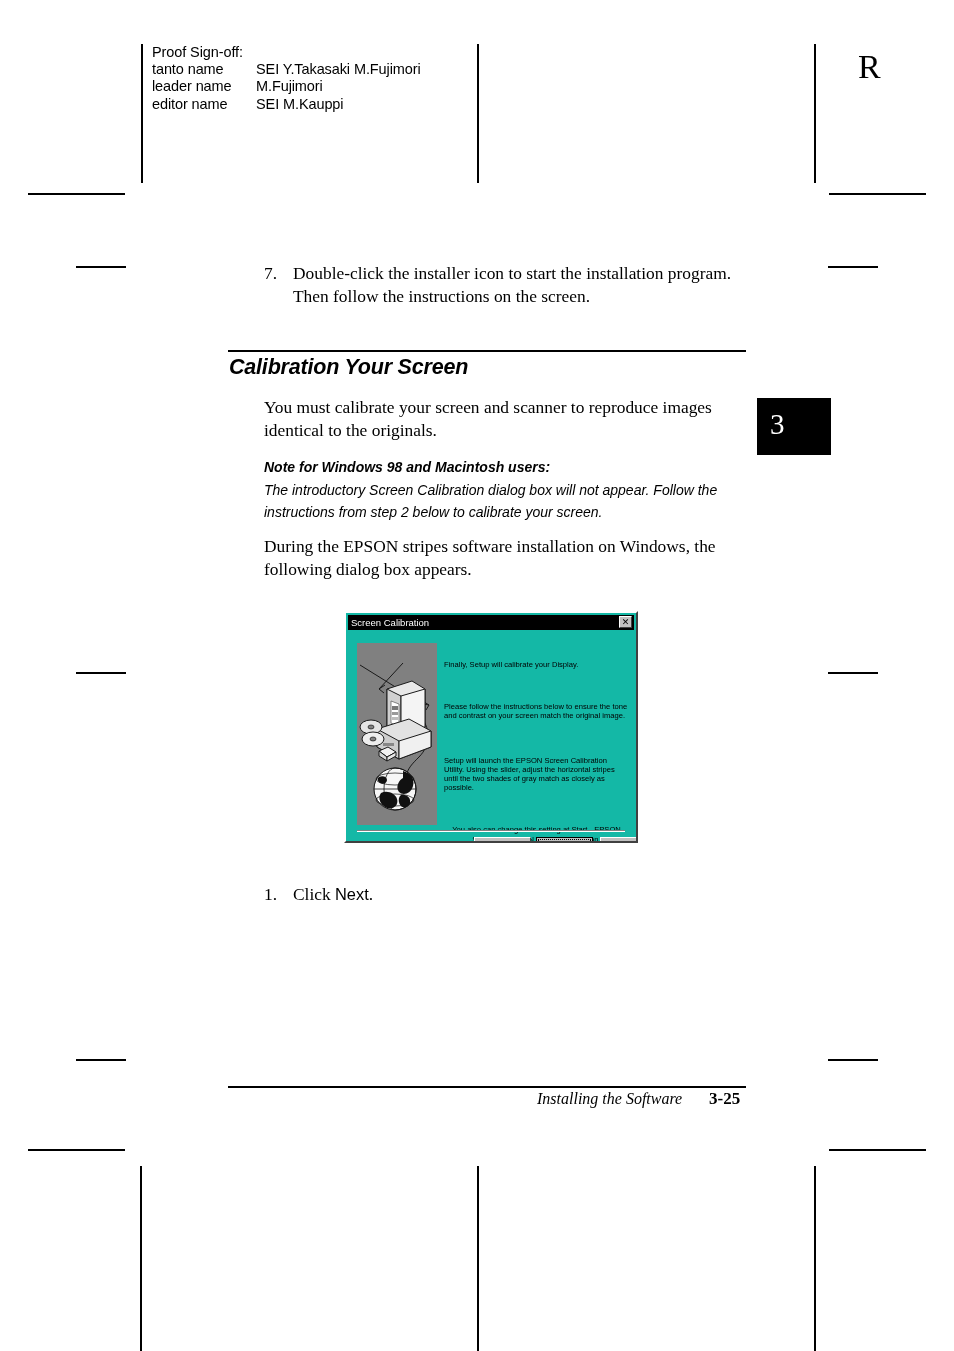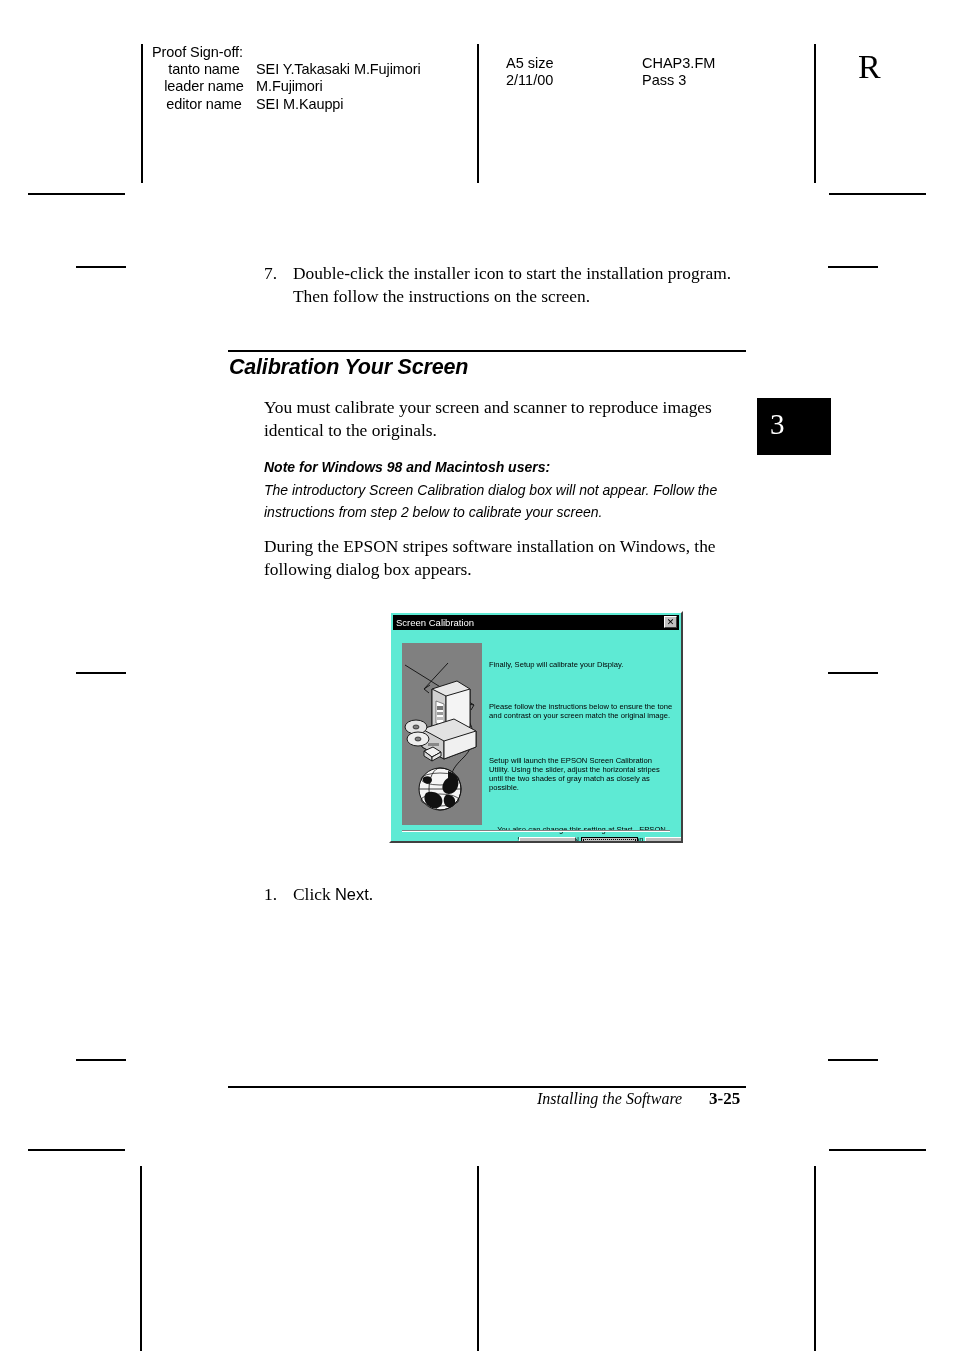--- a/index.html
+++ b/index.html
@@ -56,21 +56,20 @@
     font-family: "Liberation Sans", sans-serif;
     font-size: 14.5px;
     line-height: 17.2px;
     letter-spacing: -0.1px;
     white-space: nowrap;
   }
   #proof-block .row { display: block; }
   #proof-block .lbl {
     display: inline-block;
     width: 104px;
-    text-align: center;
   }
 
   #docmeta {
     position: absolute;
     left: 506px;
     top: 48px;
     font-family: "Liberation Sans", sans-serif;
   }
   #doc-code {
     font-size: 23px;
@@ -205,29 +204,28 @@
     line-height: 34px;
   }
 
   
   #dialog {
     position: absolute;
     left: 344px;
     top: 611px;
     width: 294px;
     height: 232px;
-    background: #5eead4;
+    background: #14b8a6;
     border-top: 2px solid #ffffff;
     border-left: 2px solid #ffffff;
     border-right: 2px solid #404040;
     border-bottom: 2px solid #404040;
     box-sizing: border-box;
     font-family: "Liberation Sans", sans-serif;
     overflow: hidden;
-    margin-left: 45px;
   }
   #dialog-titlebar {
     position: absolute;
     left: 2px;
     top: 2px;
     right: 2px;
     height: 15px;
     background: #000000;
     color: #ffffff;
     font-size: 9.5px;
@@ -391,24 +389,20 @@
 <div id="header-rule-right"></div>
 
 <div id="proof-block">
   <span class="row">Proof Sign-off:</span>
   <span class="row"><span class="lbl">tanto name</span><span>SEI Y.Takasaki M.Fujimori</span></span>
   <span class="row"><span class="lbl">leader name</span><span>M.Fujimori</span></span>
   <span class="row"><span class="lbl">editor name</span><span>SEI M.Kauppi</span></span>
 </div>
 
 <div id="docmeta">
-  <div id="doc-specs">
-    <span class="spec-row"><span class="spec-a">A5 size</span><span>CHAP3.FM</span></span>
-    <span class="spec-row"><span class="spec-a">2/11/00</span><span>Pass 3</span></span>
-  </div>
 </div>
 
 <div id="rev-mark">R</div>
 
 <div id="chapter-tab">
   <span id="chapter-tab-num">3</span>
 </div>
 
 <div id="step7" class="num-item">
   <span class="num">7.</span>

